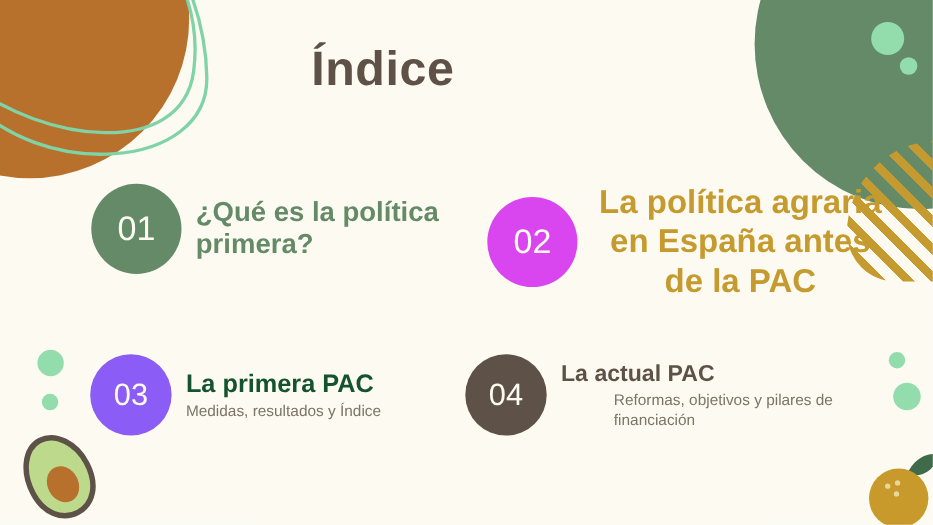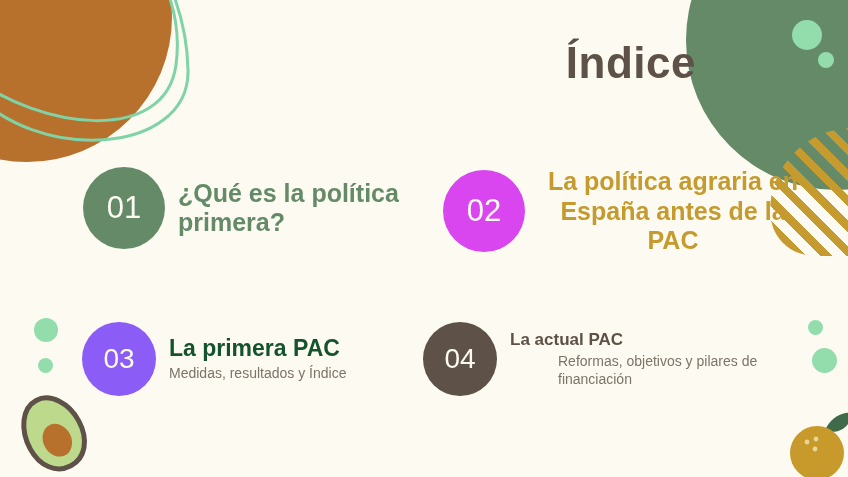--- a/index.html
+++ b/index.html
@@ -126,21 +126,21 @@
     width: 70px;
     height: 76px;
   }
 
   
   #page-title {
     position: absolute;
     left: 0;
     top: 38px;
     width: 696px;
-    text-align: right;
+    text-align: center;
     font-size: 44px;
     font-weight: bold;
     color: #5e5248;
     letter-spacing: 0.5px;
   }
 
   
   .index-item {
     position: absolute;
     display: flex;
@@ -182,21 +182,21 @@
 
   
   #item-02 { left: 443px; top: 167px; }
   #item-02 .num-badge {
     width: 82px; height: 82px;
     background: #d946ef;
     font-size: 31px;
   }
   #item-02 .item-text { margin-left: 13px; }
   #item-02 .item-title {
-    font-size: 25px;
+    font-size: 30px;
     color: #c59a2e;
     width: 270px;
     text-align: center;
   }
 
   
   #item-03 { left: 82px; top: 322px; }
   #item-03 .num-badge {
     width: 74px; height: 74px;
     background: #8b5cf6;
@@ -214,21 +214,21 @@
 
   
   #item-04 { left: 423px; top: 322px; }
   #item-04 .num-badge {
     width: 74px; height: 74px;
     background: #5e5248;
     font-size: 28px;
   }
   #item-04 .item-text { margin-left: 13px; }
   #item-04 .item-title {
-    font-size: 17px;
+    font-size: 21px;
     color: #5e5248;
   }
   #item-04 .item-sub {
     font-size: 14px;
     width: 240px;
     margin-left: 48px;
   }
 </style>
 </head>
 <body>

